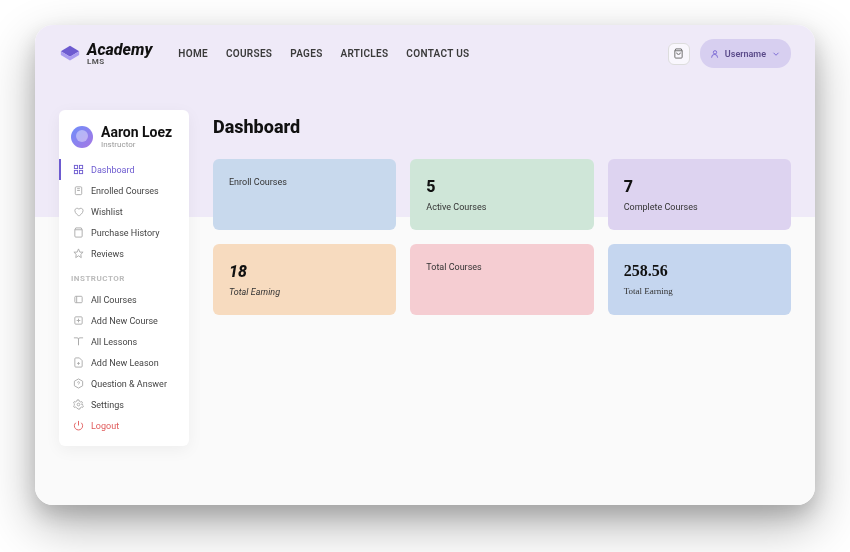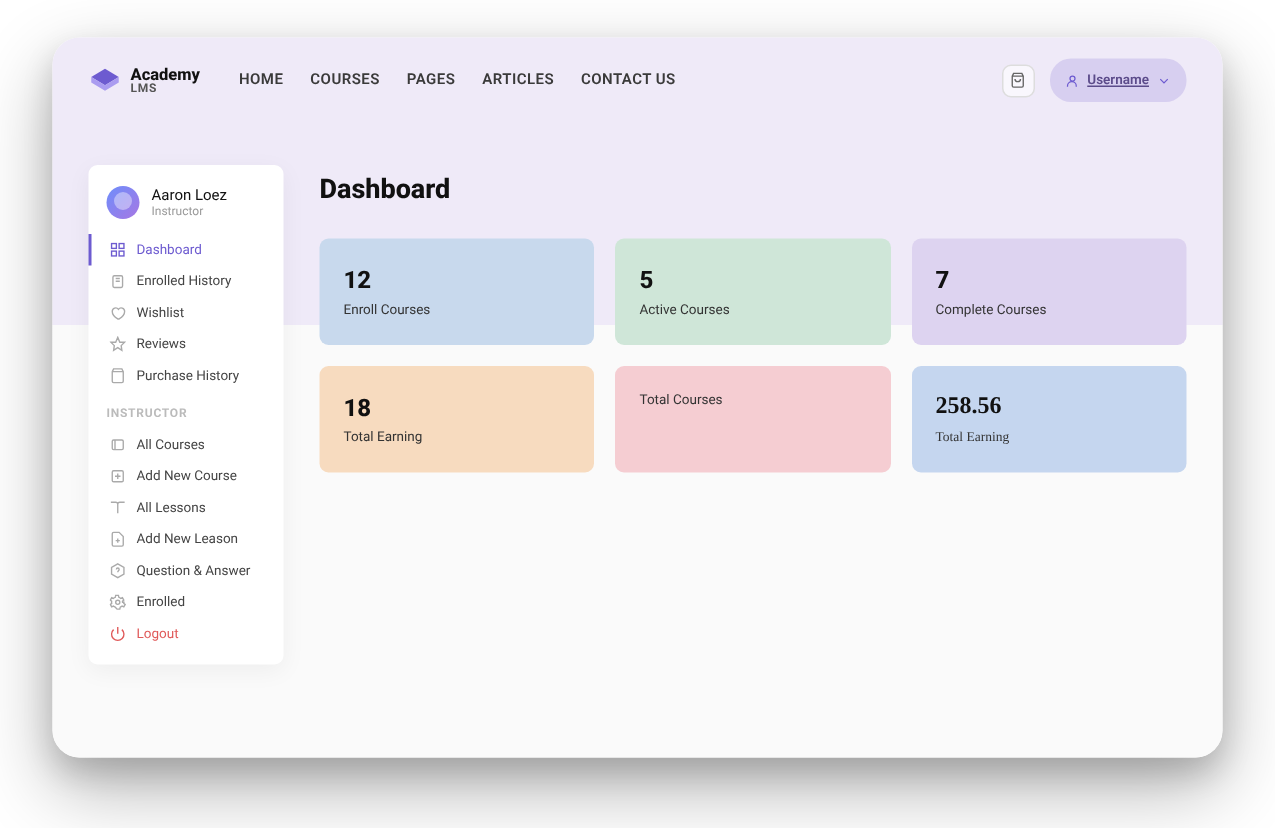--- a/index.html
+++ b/index.html
@@ -22,55 +22,55 @@
 }
 .topbar {
   display: flex;
   align-items: center;
   padding: 14px 24px;
   gap: 8px;
 }
 .logo-wrap { display: flex; align-items: center; gap: 6px; margin-right: 18px; }
 .logo-icon { width: 22px; height: 22px; }
 .logo-text { display: flex; flex-direction: column; line-height: 1; }
-.logo-title { font-size: 11px; font-weight: 800; color: #111; }
+.logo-title { font-size: 16px; font-weight: 800; color: #111; font-style: italic; }
 .logo-sub { font-size: 8px; font-weight: 700; color: #555; letter-spacing: 0.5px; }
 .nav { display: flex; gap: 18px; }
 .nav-item { font-size: 10px; font-weight: 600; color: #3a3a3a; letter-spacing: 0.3px; cursor: pointer; }
 .topbar-right { margin-left: auto; display: flex; align-items: center; gap: 10px; }
 .cart-btn { width: 22px; height: 22px; display: flex; align-items: center; justify-content: center; border: 1px solid #ddd; border-radius: 6px; cursor: pointer; background: #ffffffa0; }
 .cart-btn svg { width: 11px; height: 11px; }
 .user-pill { display: flex; align-items: center; gap: 5px; background: #d7cff0; border-radius: 14px; padding: 5px 10px; cursor: pointer; }
 .user-pill svg { width: 10px; height: 10px; }
-.user-pill-name { font-size: 9px; font-weight: 600; color: #5b4b8a; text-decoration: underline; }
+.user-pill-name { font-size: 9px; font-weight: 600; color: #5b4b8a; }
 .content-area { display: flex; padding: 0 24px 24px; gap: 24px; align-items: flex-start; }
 .sidebar { width: 130px; background: #fff; border-radius: 6px; box-shadow: 0 4px 16px rgba(0,0,0,0.05); padding: 14px 0 10px; margin-top: 28px; }
 .profile-block { display: flex; align-items: center; gap: 8px; padding: 0 12px 10px; }
 .avatar { width: 22px; height: 22px; border-radius: 50%; background: linear-gradient(135deg,#6e8efb,#a777e3); position: relative; overflow: hidden; display:flex;align-items:center;justify-content:center; }
 .avatar::after { content:""; position:absolute; width:12px; height:12px; background:#fff; border-radius:50%; top:4px; opacity:0.4; }
-.profile-name { font-size: 10px; font-weight: 400; color: #111; }
+.profile-name { font-size: 14px; font-weight: 700; color: #111; }
 .profile-role { font-size: 8px; color: #999; }
 .menu { list-style: none; }
 .menu-item { display: flex; align-items: center; gap: 7px; padding: 5px 12px; font-size: 9px; color: #444; cursor: pointer; border-left: 2px solid transparent; }
 .menu-item.active { border-left-color: #6d5bd0; color: #6d5bd0; }
 .menu-item.active .mi-icon { color: #6d5bd0; }
 .mi-icon { width: 11px; height: 11px; color: #aaa; flex-shrink: 0; display:flex; align-items:center; justify-content:center; }
 .mi-icon svg { width: 100%; height: 100%; }
 .section-label { font-size: 8px; font-weight: 700; color: #bbb; letter-spacing: 0.5px; padding: 10px 12px 6px; }
 .menu-item.logout .mi-icon, .menu-item.logout { color: #e05a5a; }
 .main { flex: 1; padding-top: 34px; }
 .page-title { font-size: 18px; font-weight: 800; color: #111; margin-bottom: 22px; }
 .cards-grid { display: grid; grid-template-columns: repeat(3, 1fr); gap: 14px; }
 .stat-card { border-radius: 6px; padding: 18px 16px; }
 .stat-value { font-size: 16px; font-weight: 800; color: #111; margin-bottom: 6px; }
 .stat-label { font-size: 9px; color: #333; }
 .c-blue { background: #c8d9ed; }
 .c-green { background: #cfe6d8; }
 .c-purple { background: #ddd3f0; }
-.c-orange { background: #f7dbbf; }
+.c-orange { background: #f7dbbf; font-style: italic; }
 .c-pink { background: #f5cdd2; }
 .c-sky { background: #c5d6ef; font-family: Liberation Serif, serif; }
 </style>
 </head>
 <body>
 
 <div class="app-frame">
 
   <div class="topbar">
     <div class="logo-wrap">
@@ -139,45 +139,45 @@
             </span>
           <span>Dashboard</span>
         </li>
         <li class="menu-item">
           <span class="mi-icon">
               <svg viewBox="0 0 24 24" fill="none" stroke="currentColor" stroke-width="2">
                 <rect x="5" y="4" width="14" height="17" rx="2"></rect>
                 <path d="M9 8h6M9 12h6"></path>
               </svg>
             </span>
-          <span>Enrolled History</span>
+          <span>Enrolled Courses</span>
         </li>
         <li class="menu-item">
           <span class="mi-icon">
               <svg viewBox="0 0 24 24" fill="none" stroke="currentColor" stroke-width="2">
                 <path d="M12 21s-8-5-8-11a5 5 0 019-3 5 5 0 019 3c0 6-8 11-8 11z"></path>
               </svg>
             </span>
           <span>Wishlist</span>
         </li>
         <li class="menu-item">
           <span class="mi-icon">
               <svg viewBox="0 0 24 24" fill="none" stroke="currentColor" stroke-width="2">
+                <path d="M6 2l-2 4v14a2 2 0 002 2h12a2 2 0 002-2V6l-2-4H6zM4 6h16"></path>
+              </svg>
+            </span>
+          <span>Purchase History</span>
+        </li>
+        <li class="menu-item">
+          <span class="mi-icon">
+              <svg viewBox="0 0 24 24" fill="none" stroke="currentColor" stroke-width="2">
                 <polygon points="12 2 15 9 22 9 17 14 18 21 12 17 6 21 7 14 2 9 9 9"></polygon>
               </svg>
             </span>
           <span>Reviews</span>
-        </li>
-        <li class="menu-item">
-          <span class="mi-icon">
-              <svg viewBox="0 0 24 24" fill="none" stroke="currentColor" stroke-width="2">
-                <path d="M6 2l-2 4v14a2 2 0 002 2h12a2 2 0 002-2V6l-2-4H6zM4 6h16"></path>
-              </svg>
-            </span>
-          <span>Purchase History</span>
         </li>
       </ul>
 
       <div class="section-label">INSTRUCTOR</div>
 
       <ul class="menu">
         <li class="menu-item">
           <span class="mi-icon">
               <svg viewBox="0 0 24 24" fill="none" stroke="currentColor" stroke-width="2">
                 <rect x="4" y="5" width="16" height="14" rx="2"></rect>
@@ -221,38 +221,37 @@
             </span>
           <span>Question &amp; Answer</span>
         </li>
         <li class="menu-item">
           <span class="mi-icon">
               <svg viewBox="0 0 24 24" fill="none" stroke="currentColor" stroke-width="2">
                 <circle cx="12" cy="12" r="3"></circle>
                 <path d="M19 12a7 7 0 00-.2-1.6l2-1.6-2-3.4-2.4 1a7 7 0 00-2.8-1.6L13 2h-4l-.6 2.8a7 7 0 00-2.8 1.6l-2.4-1-2 3.4 2 1.6A7 7 0 003 12c0 .5.1 1 .2 1.6l-2 1.6 2 3.4 2.4-1a7 7 0 002.8 1.6L11 22h4l.6-2.8a7 7 0 002.8-1.6l2.4 1 2-3.4-2-1.6c.1-.5.2-1.1.2-1.6z"></path>
               </svg>
             </span>
-          <span>Enrolled</span>
+          <span>Settings</span>
         </li>
         <li class="menu-item logout">
           <span class="mi-icon">
               <svg viewBox="0 0 24 24" fill="none" stroke="currentColor" stroke-width="2">
                 <path d="M18 6a9 9 0 11-12 0M12 2v10"></path>
               </svg>
             </span>
           <span>Logout</span>
         </li>
       </ul>
     </aside>
 
     <main class="main">
       <h1 class="page-title">Dashboard</h1>
       <div class="cards-grid">
         <div class="stat-card c-blue">
-          <div class="stat-value">12</div>
           <div class="stat-label">Enroll Courses</div>
         </div>
         <div class="stat-card c-green">
           <div class="stat-value">5</div>
           <div class="stat-label">Active Courses</div>
         </div>
         <div class="stat-card c-purple">
           <div class="stat-value">7</div>
           <div class="stat-label">Complete Courses</div>
         </div>

